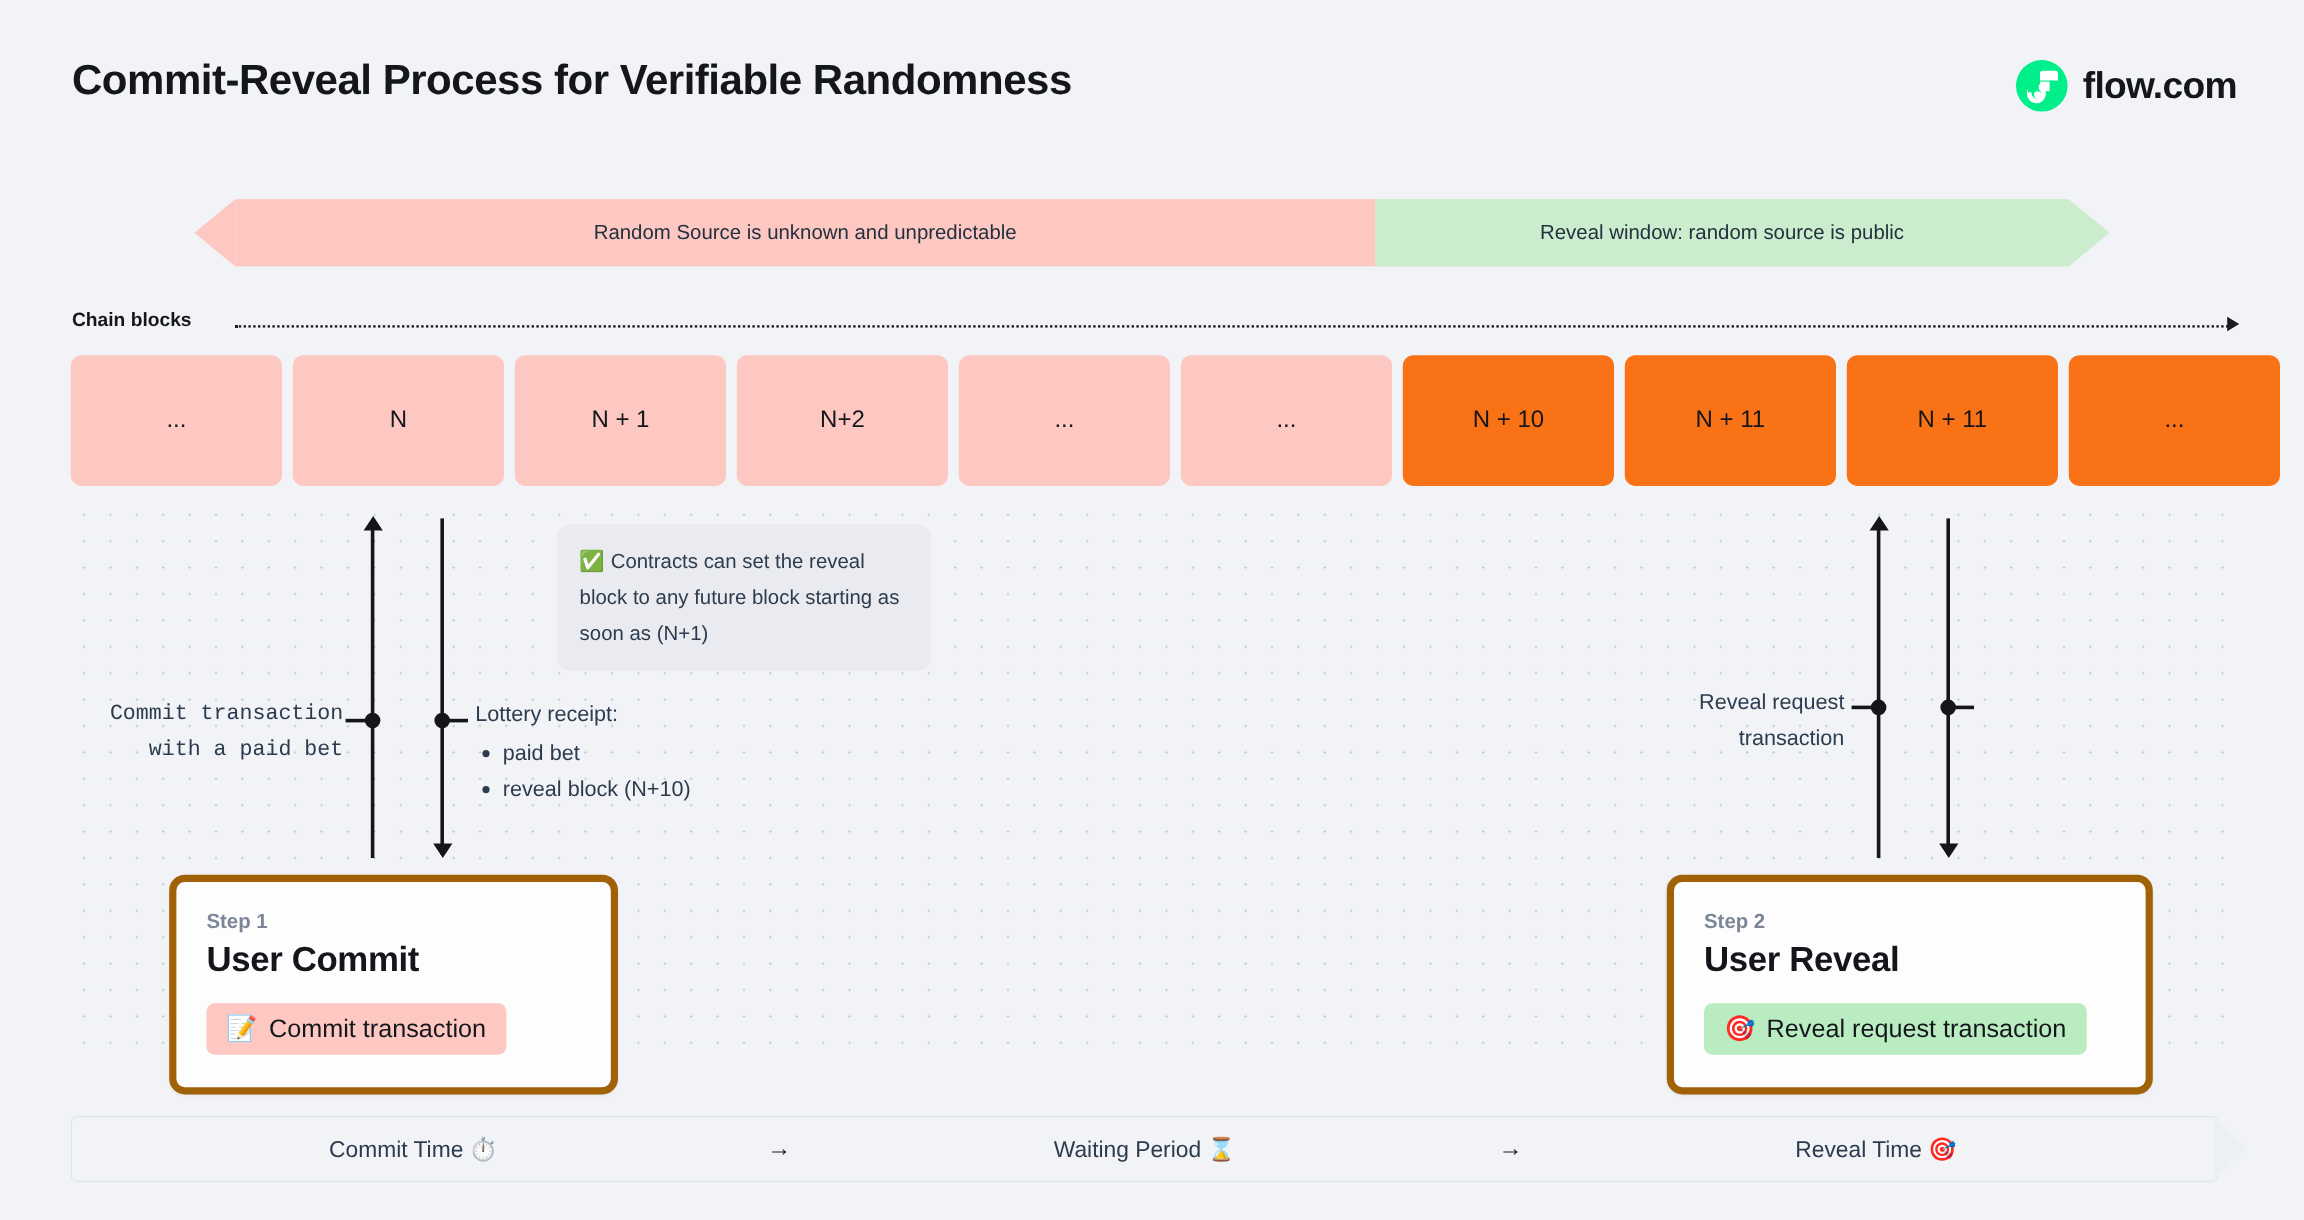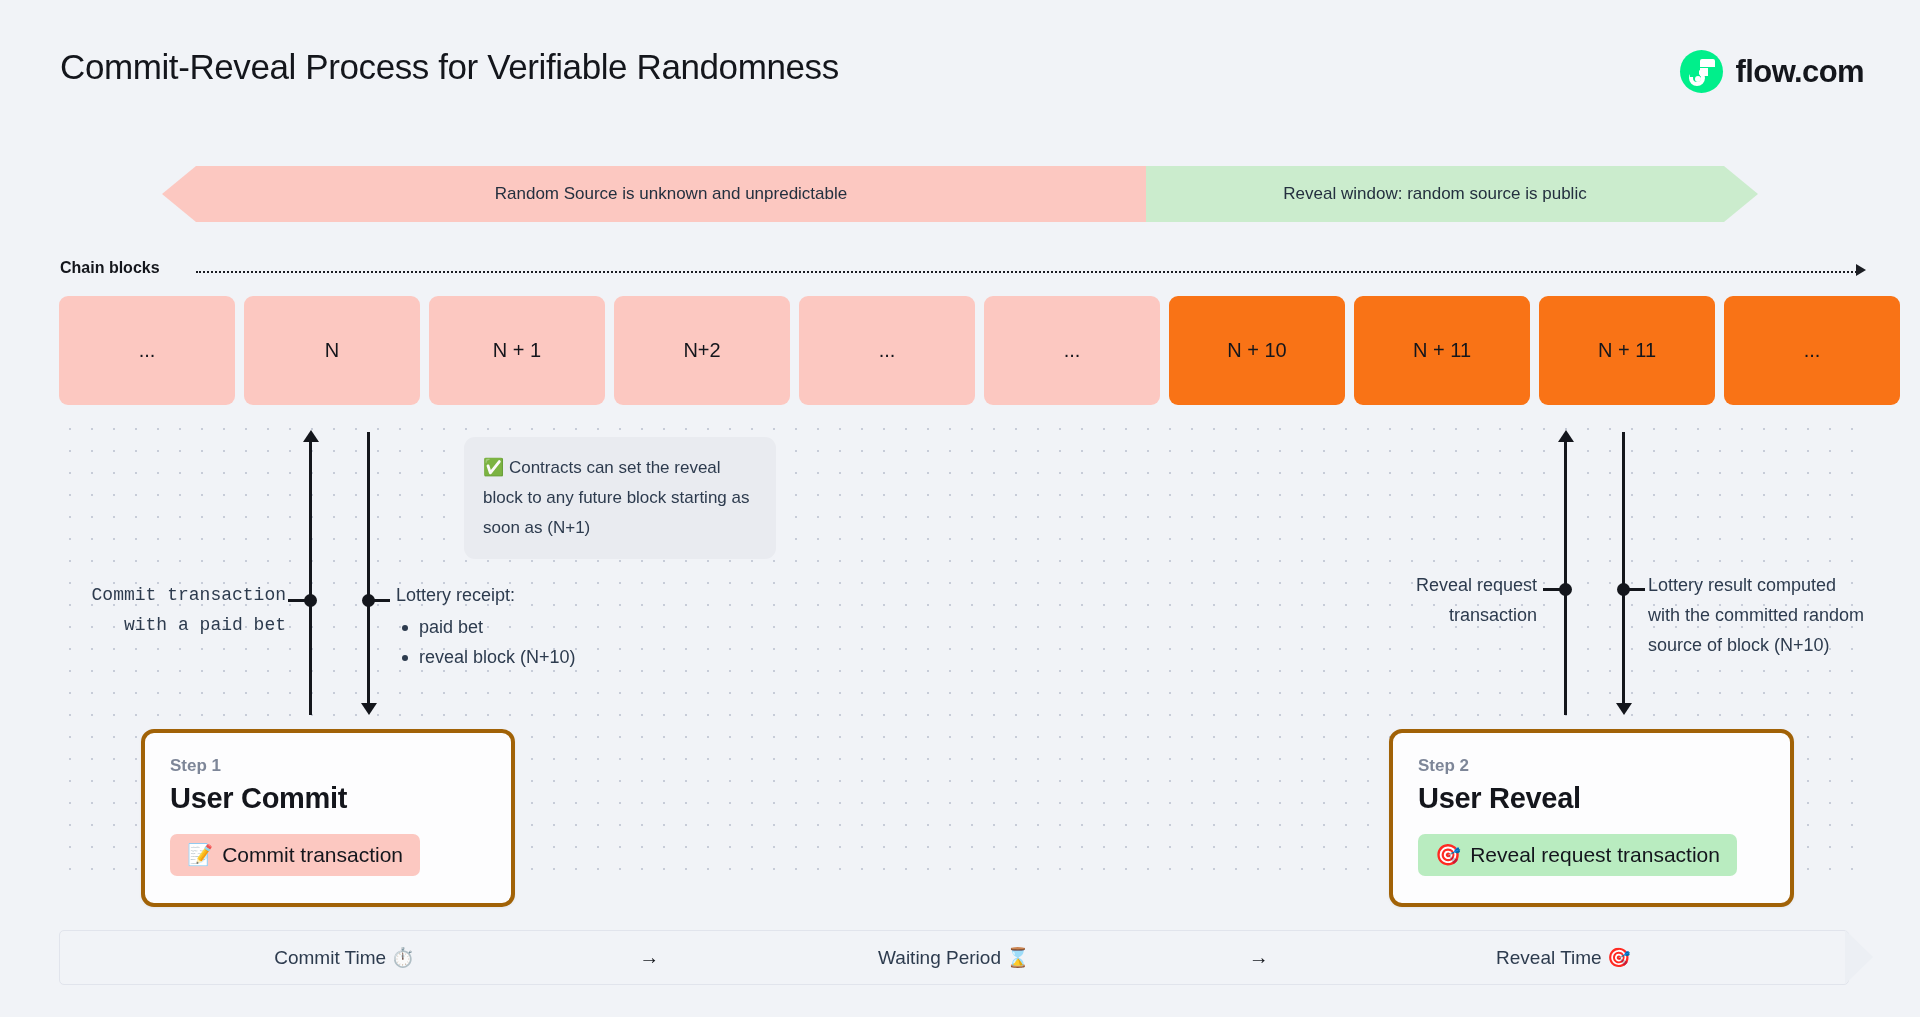--- a/index.html
+++ b/index.html
@@ -7,21 +7,21 @@
     width: 1920px; height: 1017px;
     background: #f1f3f7;
     font-family: "Liberation Sans", sans-serif;
     overflow: hidden;
   }
   #stage { position: relative; width: 1920px; height: 1017px; background: #f1f3f7; }
 
   
   .title {
     position: absolute; left: 60px; top: 47px;
-    font-size: 35px; font-weight: 400; color: #14161c;
+    font-size: 35px; font-weight: 700; color: #14161c;
     letter-spacing: -0.4px; white-space: nowrap;
   }
   .brand { position: absolute; right: 56px; top: 50px; display: flex; align-items: center; gap: 13px; }
   .brand-mark {
     width: 43px; height: 43px; border-radius: 50%;
     background: #00ef8b; position: relative; flex: none;
   }
   .brand-mark .b1 { position:absolute; left:20px; top:9px;  width:15px; height:8px;  background:#fff; border-radius:2px 2px 0 0; }
   .brand-mark .b2 { position:absolute; left:20px; top:18px; width:8px;  height:8px;  background:#fff; }
   .brand-mark .b3 { position:absolute; left:10px; top:18px;  width:9px;  height:9px;  background:#00ef8b; }
@@ -107,21 +107,21 @@
   .annot-receipt li { position: relative; padding-left: 23px; }
   .annot-receipt li::before {
     content: ""; position: absolute; left: 6px; top: 13px;
     width: 6px; height: 6px; border-radius: 50%; background: #2d3b4e;
   }
   .annot-revreq { left: 1337px; top: 570px; width: 200px; text-align: right; }
   .annot-result { left: 1648px; top: 570px; width: 220px; }
 
   
   .card {
-    position: absolute; background: #fdfdfe; border: 4px solid #a16207;
+    position: absolute; background: #fdfdfe; border: 6px solid #a16207;
     border-radius: 13px; padding: 23px 25px 27px 25px;
     box-shadow: 0 1px 3px rgba(20,22,28,.05);
   }
   .card-1 { left: 141px; top: 729px; width: 374px; }
   .card-2 { left: 1389px; top: 729px; width: 405px; }
   .card-step { font-size: 17px; font-weight: 700; color: #7d8698; }
   .card-title { font-size: 29px; font-weight: 700; color: #14161c; margin-top: 6px; letter-spacing:-0.3px; }
   .pill {
     display: inline-flex; align-items: center; gap: 9px;
     margin-top: 19px; padding: 9px 17px; border-radius: 7px;
@@ -220,21 +220,20 @@
 
   <div class="annot annot-receipt">
     <div>Lottery receipt:</div>
     <ul>
       <li>paid bet</li>
       <li>reveal block (N+10)</li>
     </ul>
   </div>
 
   <div class="annot annot-revreq">Reveal request transaction</div>
-  <div class="annot annot-result">Lottery result computed with the committed random source of block (N+10)</div>
 
   <div class="card card-1">
     <div class="card-step">Step 1</div>
     <div class="card-title">User Commit</div>
     <div class="pill pink">
       <span>📝</span>
       <span>Commit transaction</span>
     </div>
   </div>
 

